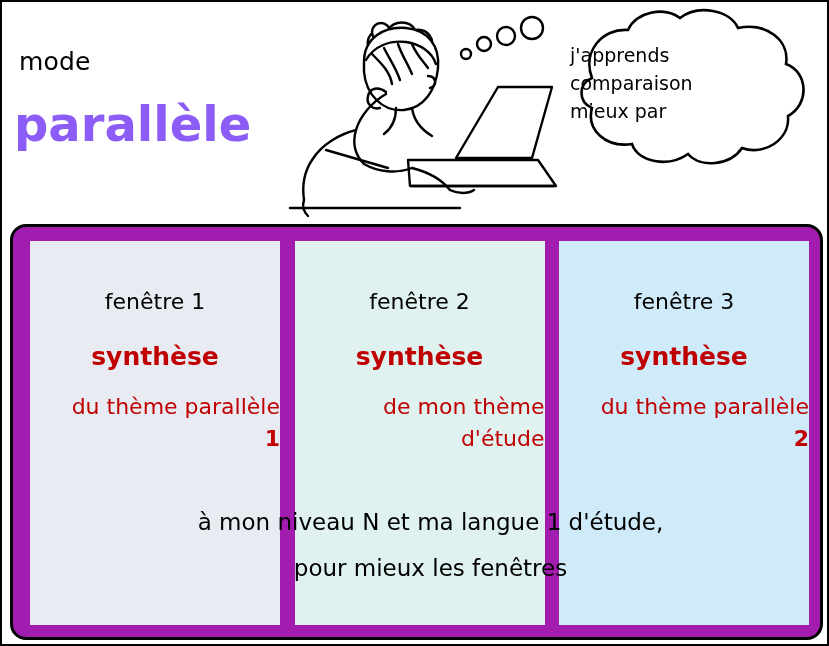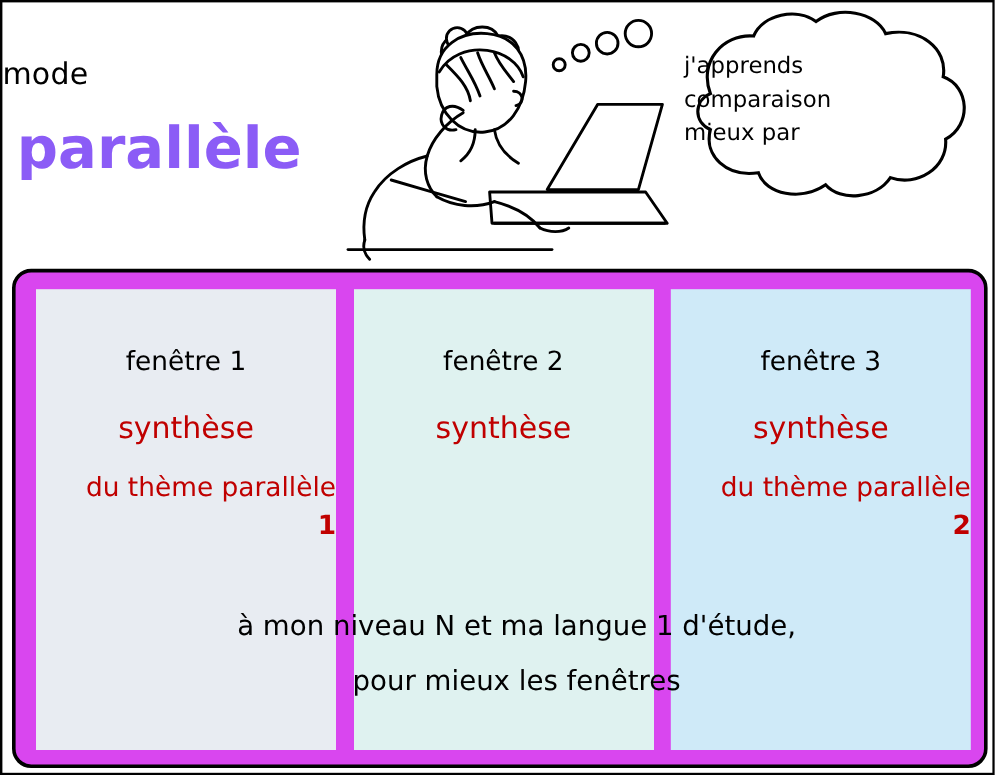--- a/index.html
+++ b/index.html
@@ -23,21 +23,21 @@
   
   .header {
     position: absolute;
     left: 0;
     top: 0;
     width: 829px;
     height: 222px;
   }
   .mode-label {
     position: absolute;
-    left: 0;
+    left: 17px;
     top: 45px;
     font-size: 25px;
     color: #000000;
     letter-spacing: 0.2px;
   }
   .mode-title {
     position: absolute;
     left: 12px;
     top: 94px;
     font-size: 48px;
@@ -82,21 +82,21 @@
   
   .panel {
     position: absolute;
     left: 8px;
     top: 222px;
     width: 813px;
     height: 416px;
     border: 3px solid #000000;
     border-radius: 16px;
     box-sizing: border-box;
-    background: #d946ef;
+    background: #a21caf;
   }
   .columns {
     position: absolute;
     left: 17px;
     top: 14px;
     width: 779px;
     height: 384px;
     display: flex;
     justify-content: space-between;
   }
@@ -112,21 +112,21 @@
 
   .col-title {
     text-align: center;
     font-size: 22px;
     color: #000000;
     margin-bottom: 28px;
   }
   .col-synth {
     text-align: center;
     font-size: 25px;
-    font-weight: normal;
+    font-weight: bold;
     color: #c00000;
     margin-bottom: 20px;
   }
   .col-desc {
     text-align: right;
     font-size: 22px;
     line-height: 32px;
     color: #c00000;
   }
   .col-desc .num {
@@ -231,20 +231,24 @@
         <div class="col-synth">synthèse</div>
         <div class="col-desc">
           <span>du thème parallèle</span>
           <span class="num">1</span>
         </div>
       </div>
 
       <div class="col col-2">
         <div class="col-title">fenêtre 2</div>
         <div class="col-synth">synthèse</div>
+        <div class="col-desc">
+          <span>de mon thème</span>
+          <span class="num" style="font-weight:normal">d'étude</span>
+        </div>
       </div>
 
       <div class="col col-3">
         <div class="col-title">fenêtre 3</div>
         <div class="col-synth">synthèse</div>
         <div class="col-desc">
           <span>du thème parallèle</span>
           <span class="num">2</span>
         </div>
       </div>

